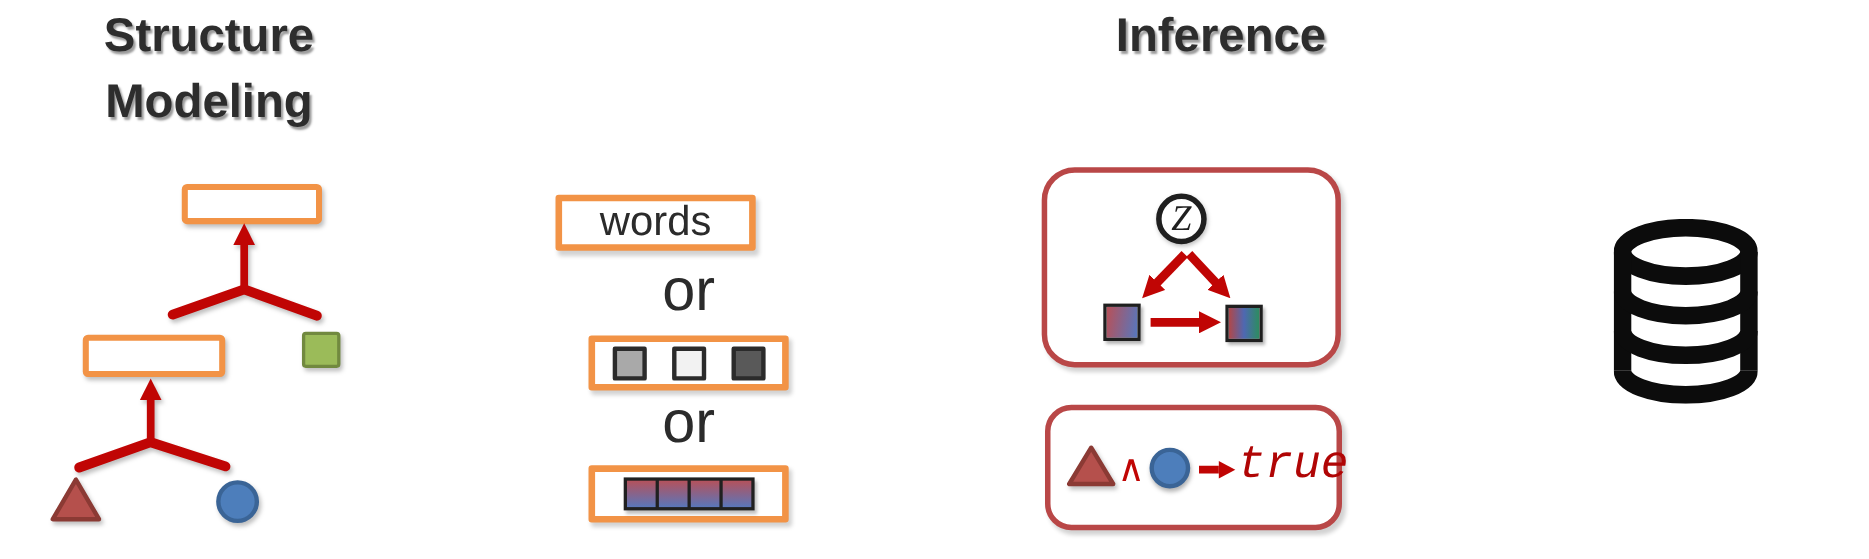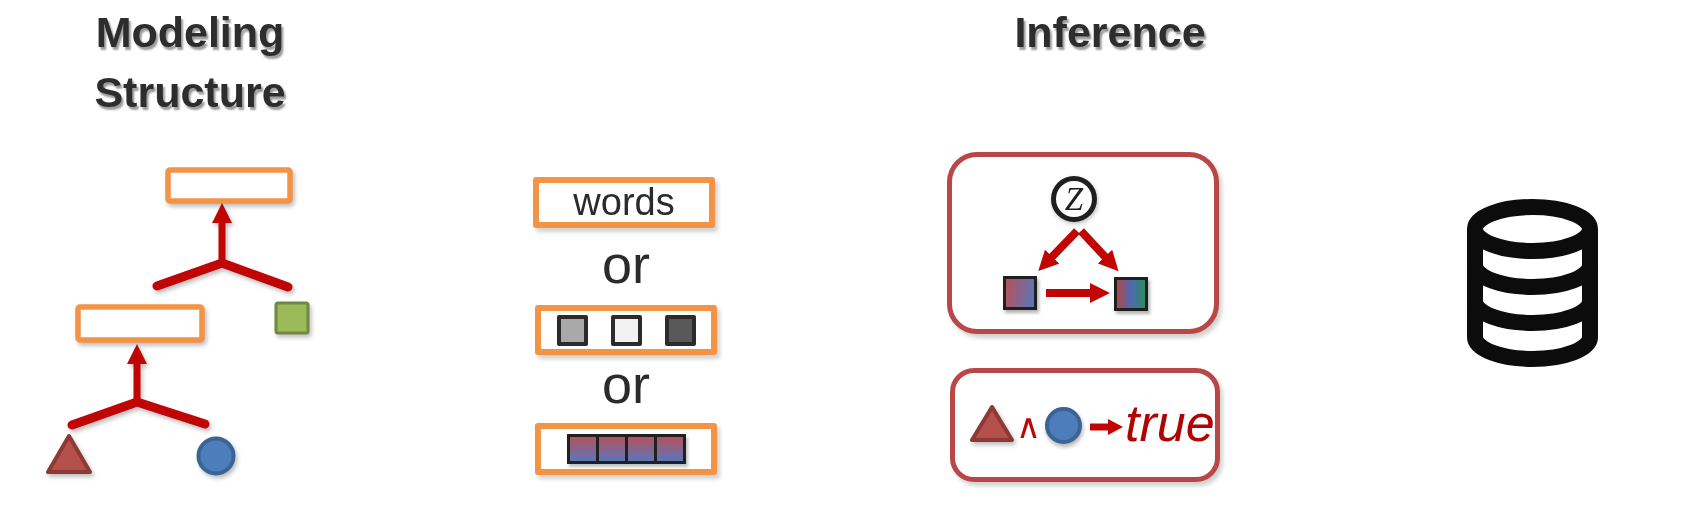--- a/index.html
+++ b/index.html
@@ -45,22 +45,22 @@
 
   .gradsq{position:absolute;box-sizing:border-box;width:34px;height:34px;border:3px solid #1f1f1f;
           box-shadow:2px 3px 3px rgba(0,0,0,0.3);}
   .gsq-left{background:linear-gradient(100deg,var(--grad-rose,#B4525C) 5%,var(--grad-blue,#5A76BA) 95%);}
   .gsq-right{background:linear-gradient(90deg,#A84A52 5%,#4E68B2 50%,var(--grad-teal,#2F8A66) 95%);}
 
   .bluecircle-div{position:absolute;box-sizing:border-box;width:37px;height:37px;border-radius:50%;
                   background:var(--blue-fill,#4D7EBB);border:4px solid var(--blue-border,#3A6496);
                   filter:drop-shadow(1px 3px 2px rgba(0,0,0,0.3));}
   .wedge{position:absolute;font-size:34px;line-height:40px;color:var(--arrow-red,#C00504);}
-  .true-label{position:absolute;font-family:Liberation Sans, sans-serif;font-style:italic;
-              font-size:52px;line-height:46px;color:var(--text-red,#B00505);}
+  .true-label{position:absolute;font-family:Liberation Mono, monospace;font-style:italic;
+              font-size:42px;line-height:46px;color:var(--text-red,#B00505);}
 
   
   .obox-svg{fill:#ffffff;stroke:var(--orange,#F29346);stroke-width:5.5px;}
   .branch{fill:none;stroke:var(--arrow-red,#C00504);stroke-width:9px;
           stroke-linecap:round;stroke-linejoin:round;}
   .arrowline{stroke:var(--arrow-red,#C00504);stroke-width:7px;}
   .arrowline3{stroke:var(--arrow-red,#C00504);stroke-width:8px;}
   .fill-arrow{fill:var(--arrow-red,#C00504);}
   .greensq-svg{fill:var(--green-fill,#9BBB59);stroke:var(--green-border,#71893F);stroke-width:3px;}
   .tri-svg{fill:var(--triangle-fill,#B5504C);stroke:var(--triangle-border,#8B3A34);
@@ -68,22 +68,22 @@
   .bluec-svg{fill:var(--blue-fill,#4D7EBB);stroke:var(--blue-border,#3A6496);stroke-width:4px;}
   .db-stroke{fill:none;stroke:var(--icon-black,#0C0C0C);stroke-width:16px;}
   .soft-shadow{filter:drop-shadow(2px 3px 2px rgba(0,0,0,0.25));}
 </style>
 </head>
 <body>
 
 <div class="canvas">
 
   <div class="col-title" style="left:30px;">
+    <span class="tl">Structure</span>
     <span class="tl">Modeling</span>
-    <span class="tl">Structure</span>
   </div>
   <div class="col-title" style="left:465px;">
   </div>
   <div class="col-title" style="left:950px;">
     <span class="tl">Inference</span>
   </div>
 
   <svg class="abs soft-shadow" style="left:30px;top:140px;" width="290" height="355" viewBox="0 0 290 355">
     <defs>
       <marker id="ah1" viewBox="0 0 10 10" refX="3" refY="5" markerUnits="userSpaceOnUse" markerWidth="20" markerHeight="20" orient="auto">
@@ -94,21 +94,21 @@
     <path class="branch" d="M127 146 L192 123 L258 147"></path>
     <line class="arrowline" x1="192" y1="122" x2="192" y2="77" marker-end="url(#ah1)"></line>
     <rect class="obox-svg" x="48" y="167" width="124" height="33" rx="2"></rect>
     <rect class="greensq-svg" x="246" y="163" width="32" height="30" rx="2"></rect>
     <path class="branch" d="M42 285 L107 262 L175 284"></path>
     <line class="arrowline" x1="107" y1="262" x2="107" y2="218" marker-end="url(#ah1)"></line>
     <path class="tri-svg" d="M39 296 L18 332 L60 332 Z"></path>
     <circle class="bluec-svg" cx="186" cy="316" r="17.5"></circle>
   </svg>
 
-  <div class="obox-div" style="left:533px;top:177px;width:182px;height:51px;">
+  <div class="obox-div" style="left:505px;top:177px;width:182px;height:51px;">
     <span class="words-text">words</span>
   </div>
 
   <div class="or-label" style="left:535px;top:237px;">or</div>
 
   <div class="obox-div" style="left:535px;top:305px;width:182px;height:50px;">
     <div class="grayrow">
       <div class="graysq g1"></div>
       <div class="graysq g2"></div>
       <div class="graysq g3"></div>

